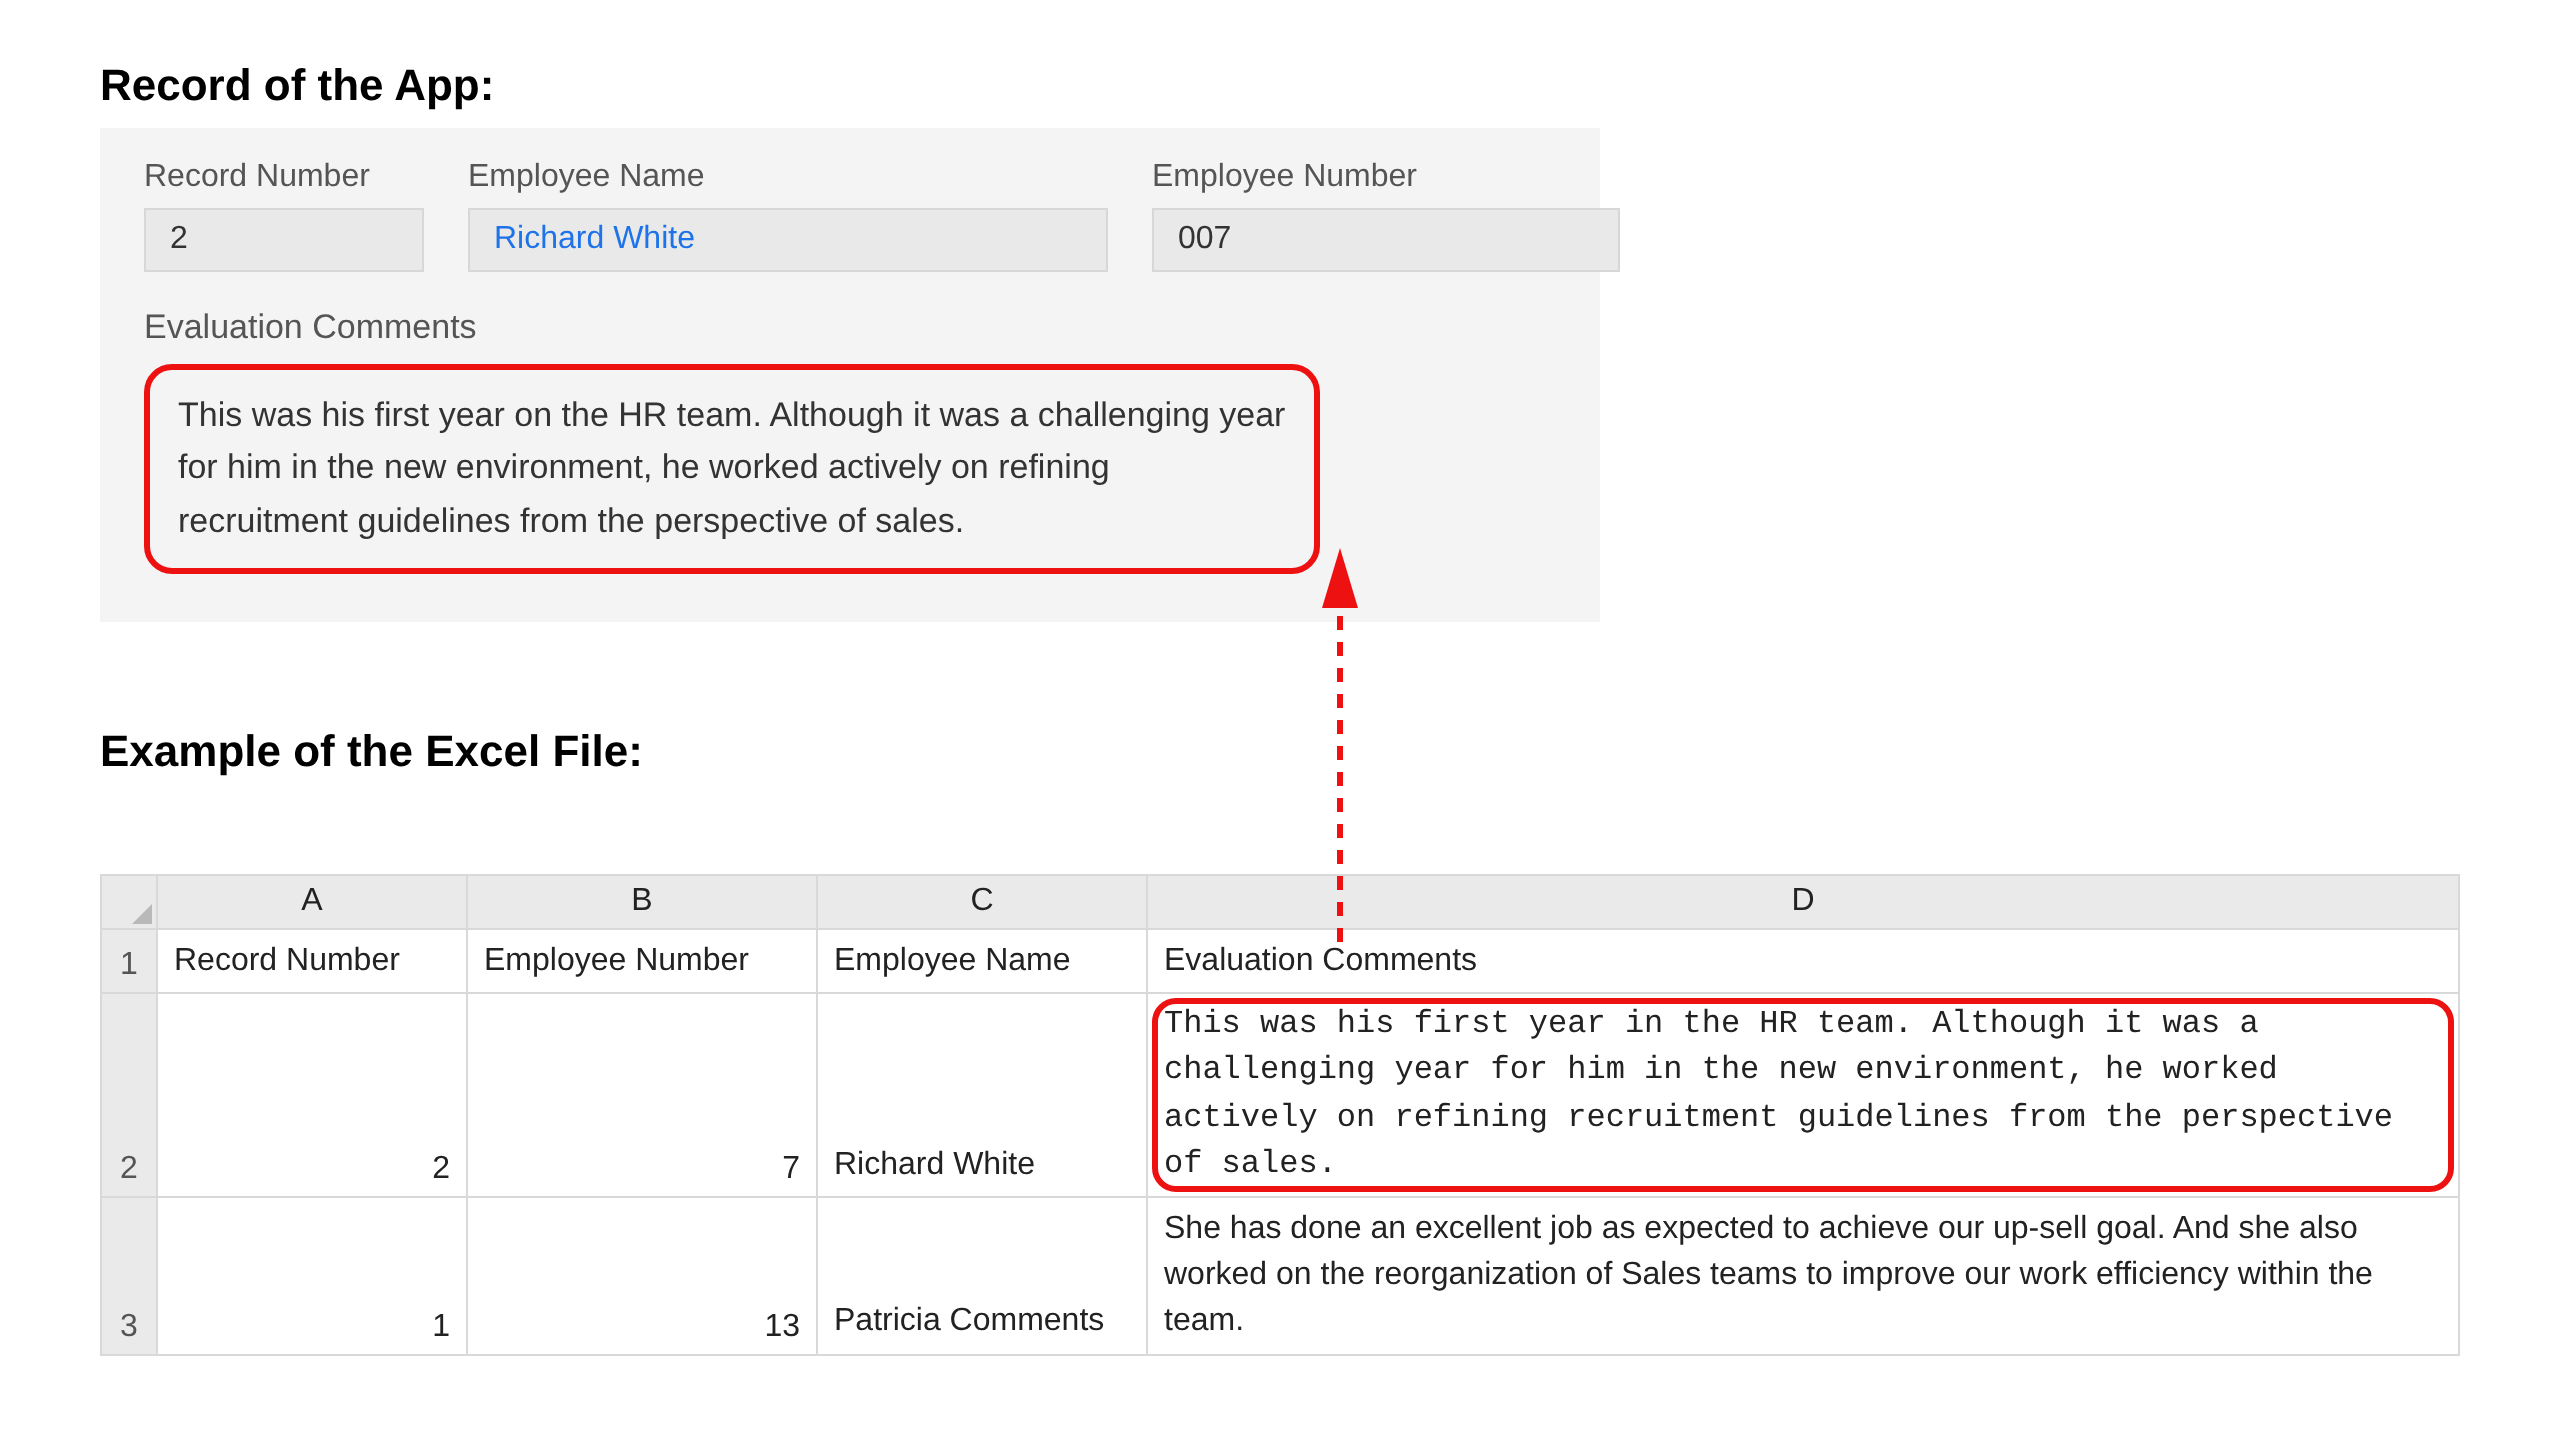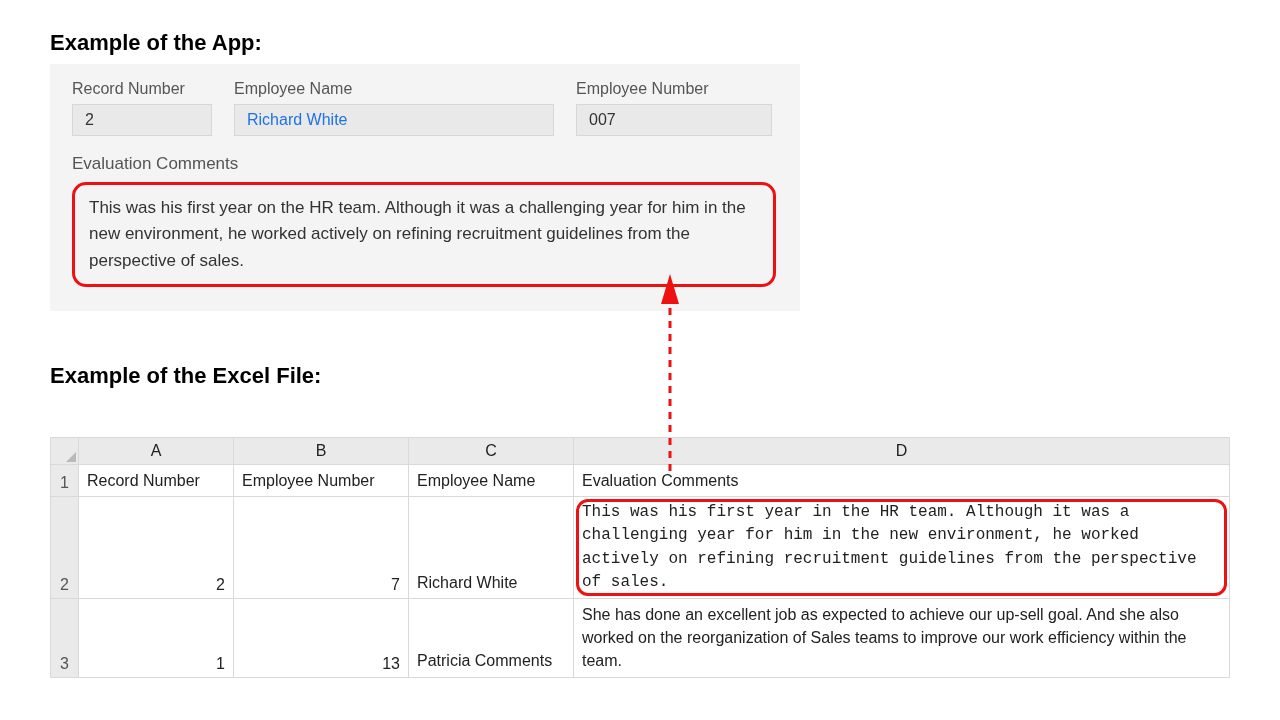--- a/index.html
+++ b/index.html
@@ -37,30 +37,30 @@
     padding: 6px 12px;
     font-size: 16px;
     color: #333;
     min-height: 32px;
     display: flex;
     align-items: center;
   }
   .field-link { color: #1e73e8; }
   .w-recnum { width: 140px; }
   .w-name  { width: 320px; }
-  .w-empno { width: 196px; }
+  .w-empno { width: 234px; }
   .eval-label { font-size: 17px; color: #555; margin-bottom: 8px; }
   .eval-box {
     border: 3px solid #e11;
     border-radius: 14px;
     padding: 10px 14px;
     font-size: 17px;
     line-height: 1.55;
     color: #333;
-    width: 704px;
+    width: 588px;
   }
   
   .arrow-layer {
     position: relative;
     height: 0;
   }
   svg.arrow {
     position: absolute;
     left: 570px;
     top: -30px;
@@ -126,21 +126,21 @@
     position: absolute;
     inset: 2px;
     border: 3px solid #e11;
     border-radius: 12px;
     pointer-events: none;
   }
 </style>
 </head>
 <body>
 
-<div class="section-title">Example of the App:</div>
+<div class="section-title">Record of the App:</div>
 <div class="app-panel">
   <div class="app-row">
     <div class="field">
       <div class="field-label">Record Number</div>
       <div class="field-box w-recnum">2</div>
     </div>
     <div class="field">
       <div class="field-label">Employee Name</div>
       <div class="field-box w-name field-link">Richard White</div>
     </div>

